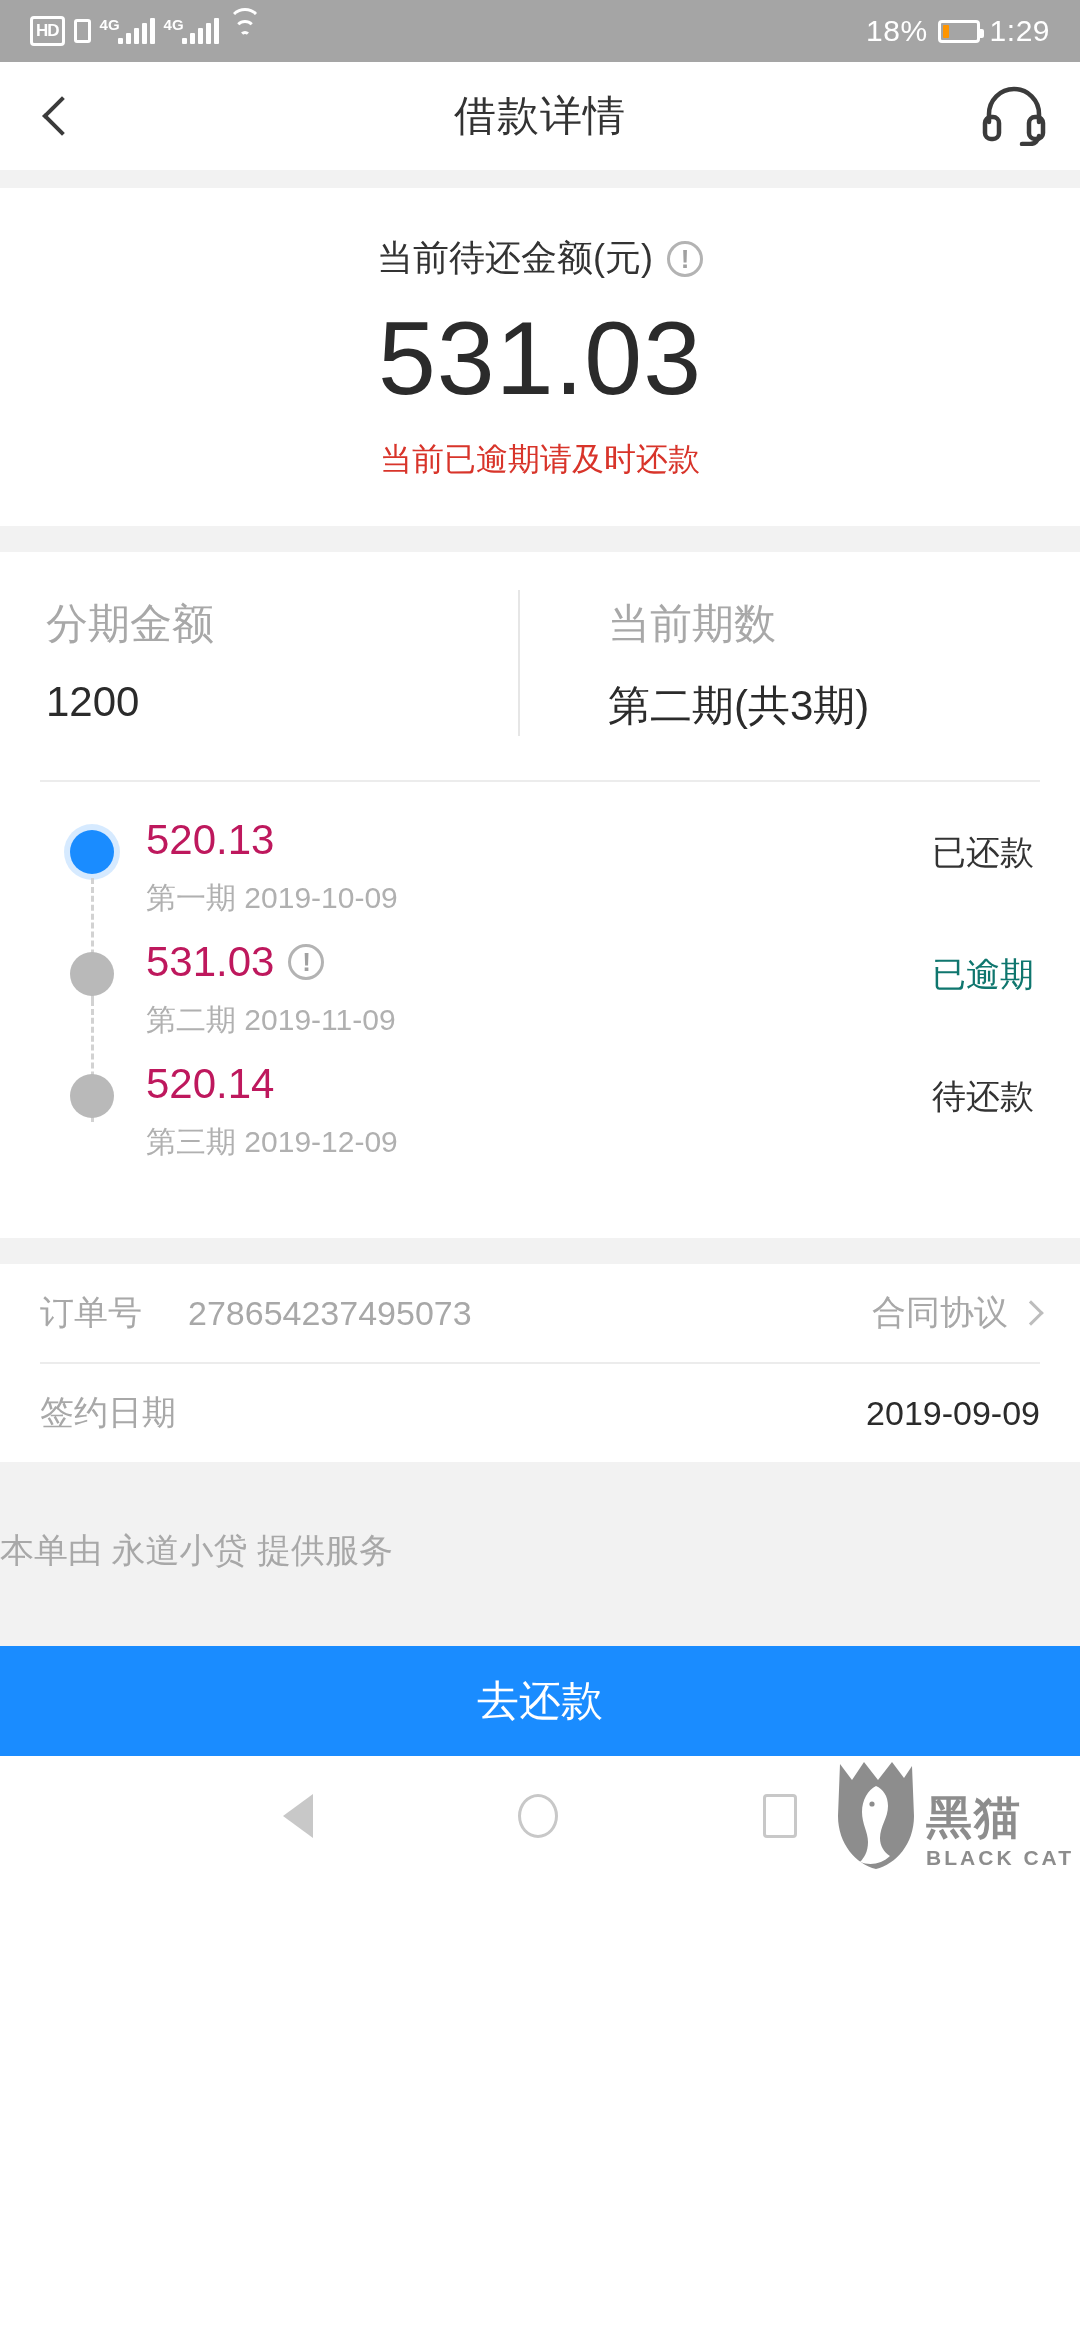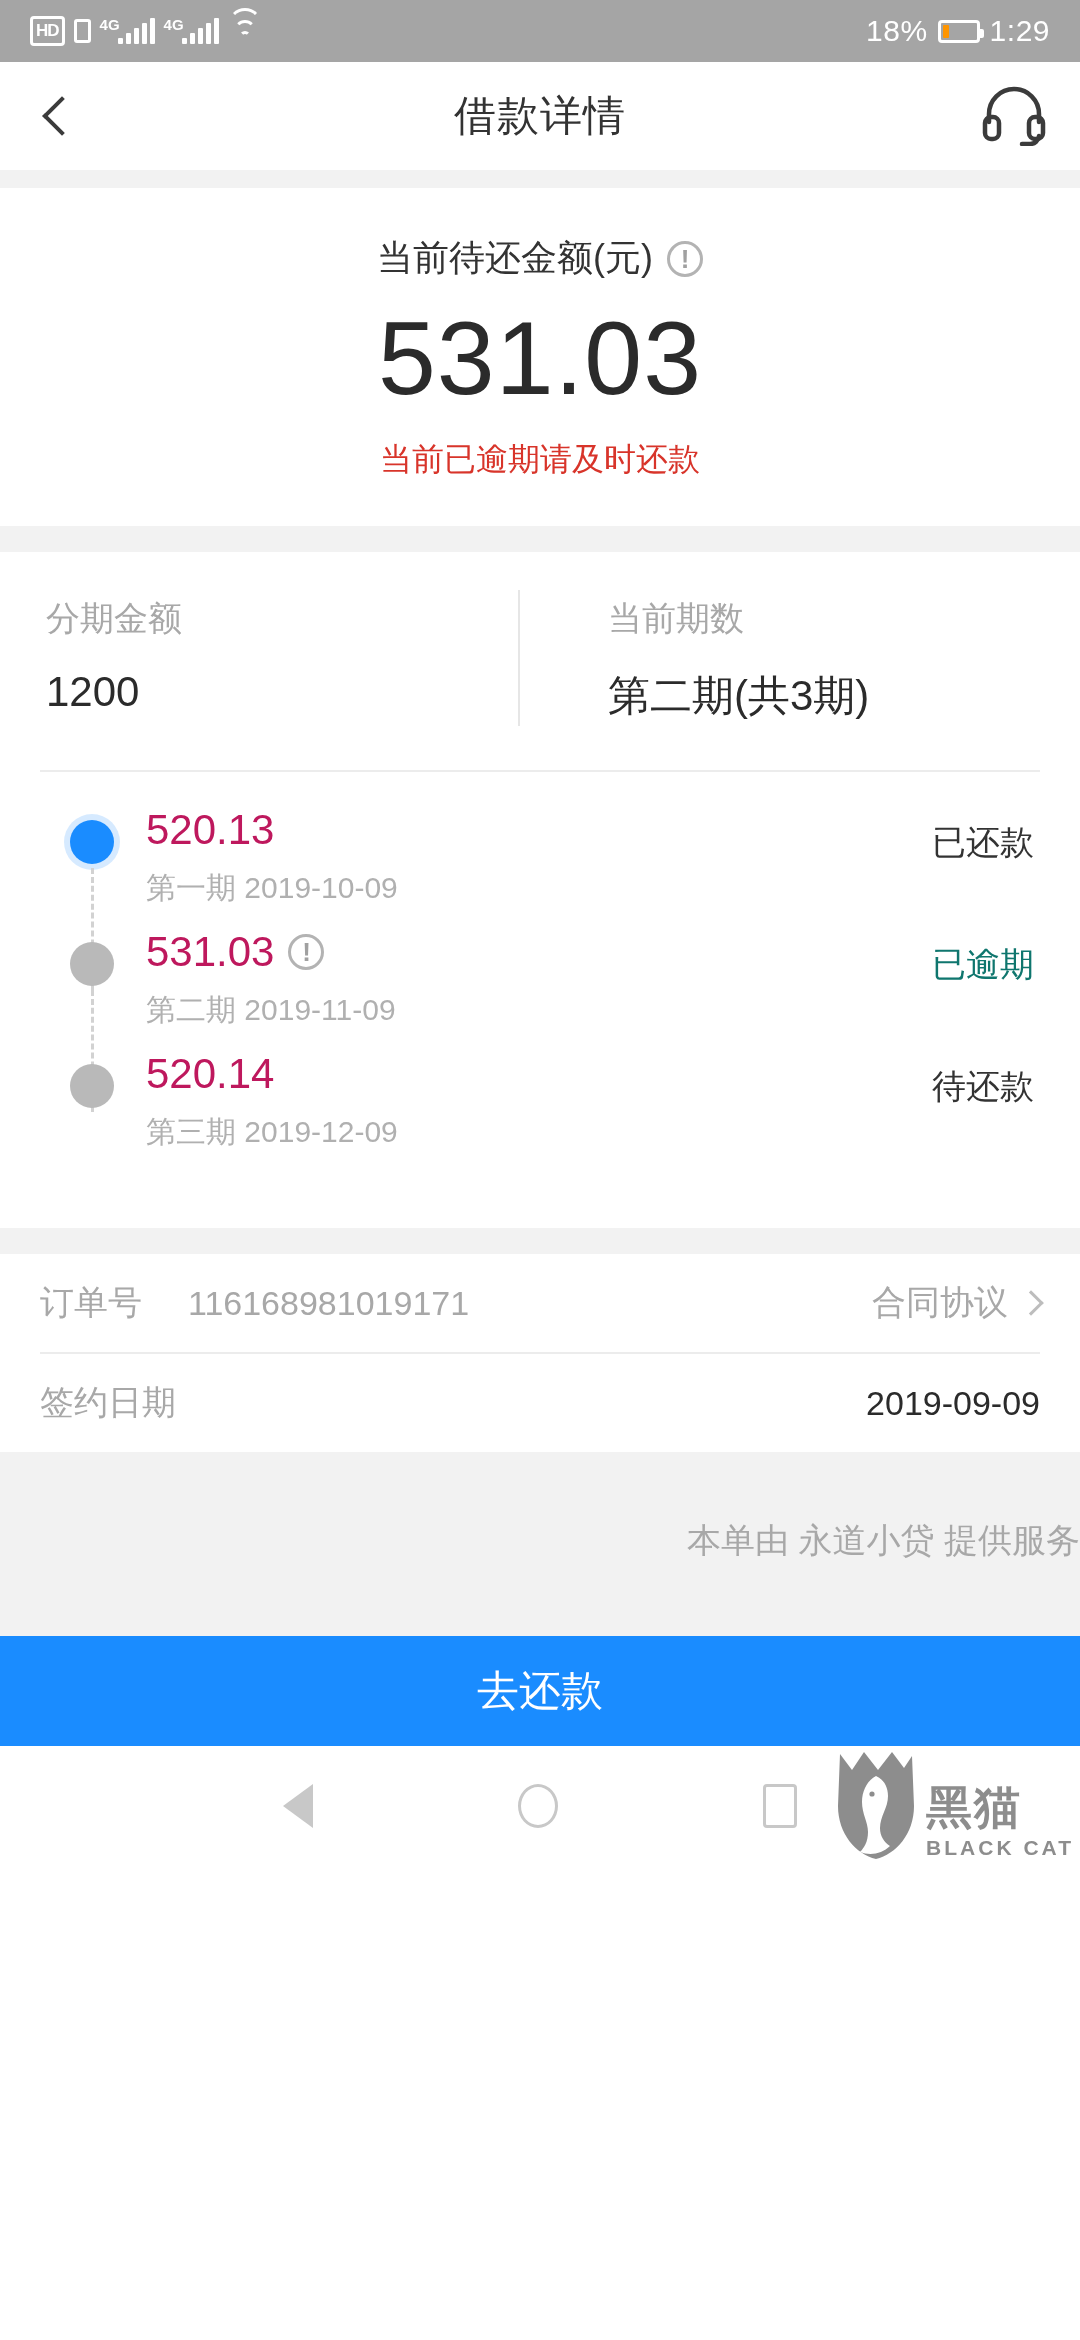--- a/index.html
+++ b/index.html
@@ -79,21 +79,21 @@
   .amt-value { font-size:104px; color:#2b2b2b; margin-top:16px; letter-spacing:1px; font-weight:400; }
   .amt-warn { font-size:32px; color:#d8342a; margin-top:20px; }
 
   
   .summary { background:#ffffff; display:flex; padding:44px 0 36px; }
   .sum-col { flex:1; padding-left:46px; position:relative; }
   .sum-col.right { padding-left:90px; }
   .sum-col.right::before {
     content:""; position:absolute; left:0; top:-6px; bottom:-2px; width:2px; background:#e6e6e6;
   }
-  .sum-label { font-size:34px; color:#a8a8a8; }
+  .sum-label { font-size:42px; color:#a8a8a8; }
   .sum-value { font-size:42px; color:#2b2b2b; margin-top:26px; }
 
   
   .timeline { background:#ffffff; padding:10px 0 56px; position:relative; }
   .tl-divider { height:2px; background:#ececec; margin:0 40px 34px; }
   .tl-row { display:flex; align-items:flex-start; position:relative; min-height:122px; padding:0 46px 0 70px; }
   .tl-dot-wrap { position:relative; width:76px; flex:none; }
   .tl-dot {
     width:44px; height:44px; border-radius:50%; background:#b9b9b9; margin-top:14px;
   }
@@ -115,21 +115,21 @@
   .info-row .k { font-size:34px; color:#a8a8a8; }
   .info-row .v { font-size:34px; color:#a8a8a8; margin-left:46px; }
   .info-row .right-link {
     margin-left:auto; display:flex; align-items:center; gap:14px;
     font-size:34px; color:#a8a8a8; cursor:pointer;text-align:right;
   }
   .chev-r { width:18px; height:18px; border-right:3px solid #bdbdbd; border-top:3px solid #bdbdbd; transform:rotate(45deg); }
   .row-sep { height:2px; background:#ececec; margin:0 40px; }
 
   
-  .footer-note { background:#f2f2f2; text-align:right; padding:66px 0 72px; font-size:34px; color:#a8a8a8; }
+  .footer-note { background:#f2f2f2; text-align:left; padding:66px 0 72px; font-size:34px; color:#a8a8a8; }
 
   
   .cta {
     height:110px; background:#1a8cff; color:#ffffff; font-size:42px;
     display:flex; align-items:center; justify-content:center; cursor:pointer;
   }
 
   
   .androidnav {
     height:120px; background:#ffffff; display:flex; align-items:center;
@@ -276,21 +276,21 @@
       </div>
       <div class="tl-status">待还款</div>
     </div>
   </div>
 
   <div class="gap" style="height:26px"></div>
 
   <div class="info-card">
     <div class="info-row">
       <span class="k">订单号</span>
-      <span class="v">116168981019171</span>
+      <span class="v">278654237495073</span>
       <span class="right-link">
         <span>合同协议</span>
         <span class="chev-r"></span>
       </span>
     </div>
     <div class="row-sep"></div>
     <div class="info-row">
       <span class="k">签约日期</span>
       <span class="right-link" style="color:#2b2b2b">
         <span>2019-09-09</span>

